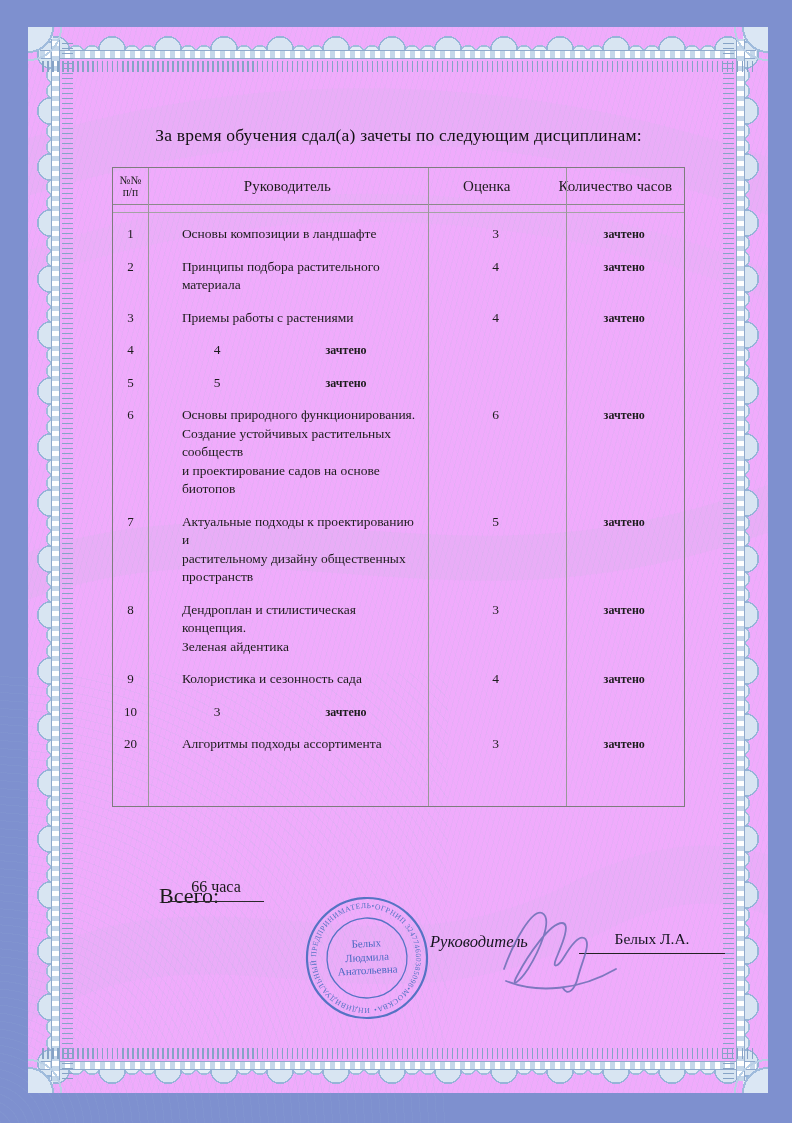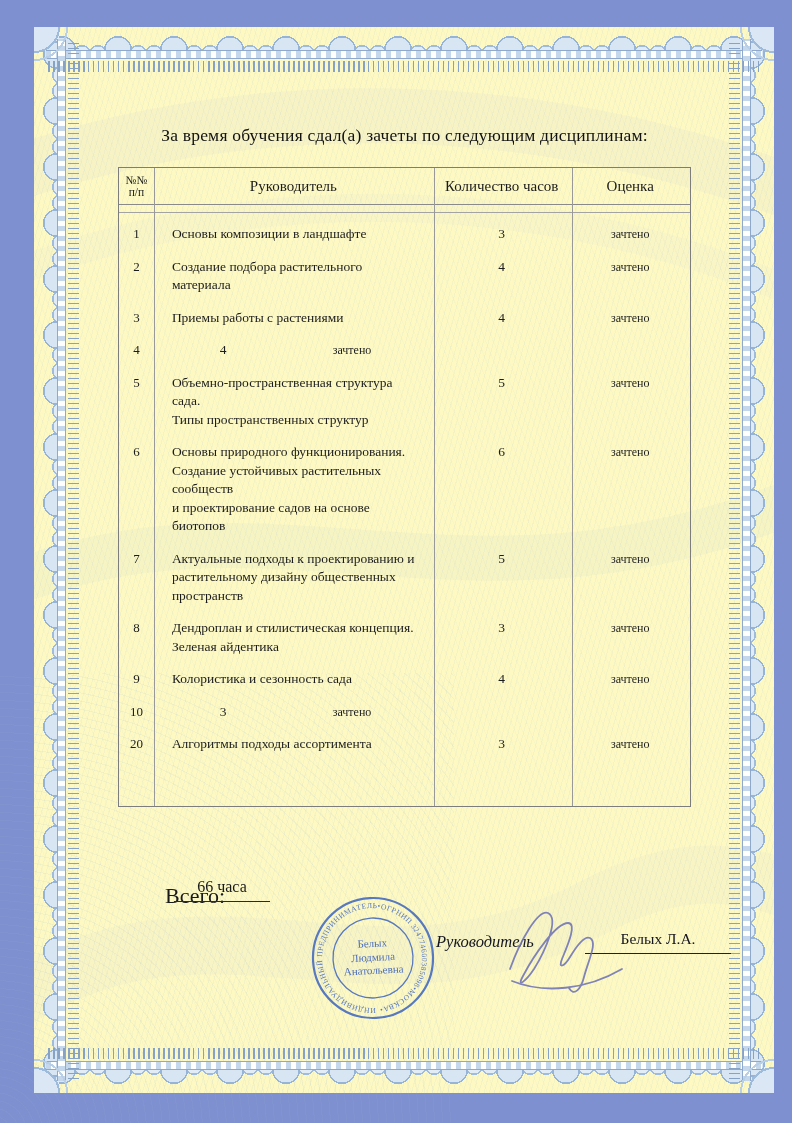--- a/index.html
+++ b/index.html
@@ -5,22 +5,22 @@
   * { box-sizing: border-box; margin: 0; padding: 0; }
   body {
     width: 792px; height: 1123px;
     background: #7e90cf;
     font-family: "Liberation Serif", "DejaVu Serif", serif;
     color: #1a1a1a;
     overflow: hidden;
   }
   .canvas { position: relative; width: 792px; height: 1123px; background: #7e90cf; }
   .sheet {
-    position: absolute; left: 34px; top: 27px; width: 740px; height: 1066px;
-    background: #fef9c3;
+    position: absolute; left: 28px; top: 27px; width: 740px; height: 1066px;
+    background: #f0abfc;
     border-radius: 27px;
   }
   
   .sheet::before {
     content: ""; position: absolute; inset: 0; z-index: 1; pointer-events: none;
     background-image:
       repeating-linear-gradient(105deg, rgba(150,182,208,.09) 0 1px, rgba(0,0,0,0) 1px 5px),
       repeating-linear-gradient(68deg, rgba(165,195,215,.06) 0 1px, rgba(0,0,0,0) 1px 7px);
   }
   .arcs-bl {
@@ -106,23 +106,23 @@
   .thead { position: absolute; left: 0; right: 0; top: 0; height: 36px; display: flex; }
   .th { display: flex; align-items: center; justify-content: center; text-align: center; color: #1c1c1c; }
   .th-num { width: 35px; font-size: 11.5px; line-height: 12.5px; white-space: pre-line; }
   .th-name { width: 280px; font-size: 15px; }
   .th-hours { width: 138px; font-size: 15px; }
   .th-grade { width: 120px; font-size: 15px; }
   .tbody { position: absolute; left: 0; right: 0; top: 44px; bottom: 0; padding-top: 13px; overflow: hidden; }
   .t-row { display: flex; align-items: flex-start; margin-bottom: 14px; }
   .cell { line-height: 18.5px; color: #1c1c1c; }
   .c-num { width: 35px; text-align: center; font-size: 13px; }
-  .c-name { width: 280px; padding: 0 10px 0 18px; font-size: 13.5px; white-space: pre-line; }
+  .c-name { width: 280px; padding: 0 10px 0 34px; font-size: 13.5px; white-space: pre-line; }
   .c-hours { width: 138px; text-align: center; font-size: 13.5px; }
-  .c-grade { width: 120px; text-align: center; font-size: 12px; }
+  .c-grade { width: 120px; text-align: center; font-size: 12px; font-weight: bold; }
 
   .total-label { position: absolute; left: 87px; top: 856px; font-size: 22px; margin-left: 44px; }
   .total-value { position: absolute; left: 140px; top: 851px; width: 96px; text-align: center;
     font-size: 16px; border-bottom: 1.6px solid #2a2a2a; padding-bottom: 5px; }
 
   .stamp { position: absolute; left: 271px; top: 863px; width: 136px; height: 136px;
     opacity: .92; transform: rotate(-3deg); }
   .stamp-center { position: absolute; left: 18px; top: 47px; width: 100px; text-align: center;
     font-size: 11px; line-height: 13.5px; color: #3e63bd; white-space: pre-line; }
   .head-label { position: absolute; left: 402px; top: 905px; font-size: 16.5px; font-style: italic; color: #15151f; }
@@ -163,60 +163,58 @@
 
     <div class="content">
 
       <div class="title">За время обучения сдал(а) зачеты по следующим дисциплинам:</div>
 
       <div class="disc-table">
         <div class="thead">
           <div class="th th-num">№№
 п/п</div>
           <div class="th th-name">Руководитель</div>
+          <div class="th th-grade">Оценка</div>
           <div class="th th-hours">Количество часов</div>
-          <div class="th th-grade">Оценка</div>
         </div>
         <div class="hline h1"></div>
         <div class="hline h2"></div>
         <div class="vline v1"></div>
         <div class="vline v2"></div>
         <div class="vline v3"></div>
         <div class="tbody">
   <div class="t-row">
     <div class="cell c-num">1</div>
     <div class="cell c-name">Основы композиции в ландшафте</div>
     <div class="cell c-hours">3</div>
     <div class="cell c-grade">зачтено</div>
   </div>
 
   <div class="t-row">
     <div class="cell c-num">2</div>
-    <div class="cell c-name">Создание подбора растительного материала</div>
+    <div class="cell c-name">Принципы подбора растительного материала</div>
     <div class="cell c-hours">4</div>
     <div class="cell c-grade">зачтено</div>
   </div>
 
   <div class="t-row">
     <div class="cell c-num">3</div>
     <div class="cell c-name">Приемы работы с растениями</div>
     <div class="cell c-hours">4</div>
     <div class="cell c-grade">зачтено</div>
   </div>
 
   <div class="t-row">
     <div class="cell c-num">4</div>
     <div class="cell c-hours">4</div>
     <div class="cell c-grade">зачтено</div>
   </div>
 
   <div class="t-row">
     <div class="cell c-num">5</div>
-    <div class="cell c-name">Объемно-пространственная структура сада.
-Типы пространственных структур</div>
     <div class="cell c-hours">5</div>
     <div class="cell c-grade">зачтено</div>
   </div>
 
   <div class="t-row">
     <div class="cell c-num">6</div>
     <div class="cell c-name">Основы природного функционирования.
 Создание устойчивых растительных сообществ
 и проектирование садов на основе биотопов</div>
     <div class="cell c-hours">6</div>

